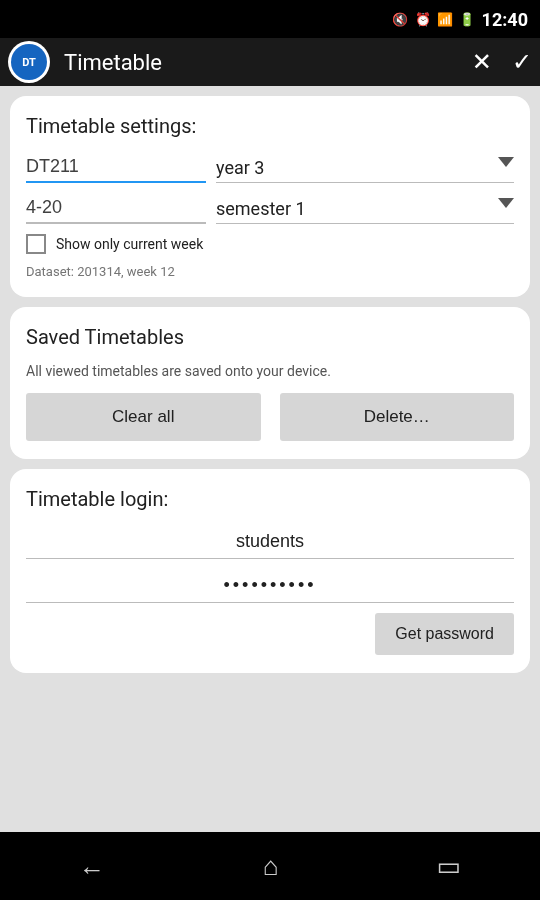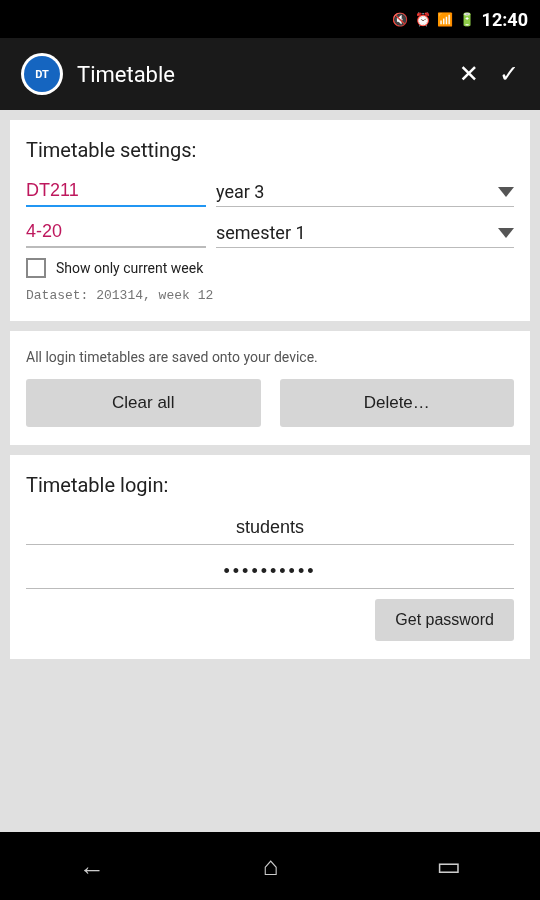--- a/index.html
+++ b/index.html
@@ -35,24 +35,24 @@
       font-weight: bold;
     }
     .status-icon {
       color: #fff;
       font-size: 13px;
     }
 
     
     .action-bar {
       background: #1a1a1a;
-      height: 72px;
-      display: flex;
-      align-items: center;
-      padding: 0 21px;
+      height: 48px;
+      display: flex;
+      align-items: center;
+      padding: 0 8px;
       flex-shrink: 0;
       justify-content: space-between;
     }
     .action-bar-logo {
       width: 42px;
       height: 42px;
       border-radius: 50%;
       background: #fff;
       display: flex;
       align-items: center;
@@ -95,21 +95,21 @@
       overflow-y: auto;
       padding: 10px 10px;
       display: flex;
       flex-direction: column;
       gap: 10px;
     }
 
     
     .card {
       background: #fff;
-      border-radius: 0;
+      border-radius: 16px;
       padding: 18px 16px 18px 16px;
     }
 
     .card-title {
       font-size: 20px;
       font-weight: 400;
       color: #212121;
       margin-bottom: 14px;
     }
 
@@ -121,29 +121,29 @@
       gap: 10px;
     }
     .text-field {
       display: flex;
       flex-direction: column;
     }
     .text-field input {
       border: none;
       border-bottom: 2px solid #2196f3;
       font-size: 18px;
-      color: #be185d;
+      color: #404040;
       padding: 4px 0;
       outline: none;
       background: transparent;
       width: 180px;
     }
     .dropdown-field {
       display: flex;
-      align-items: center;
+      align-items: flex-start;
       flex: 1;
       border-bottom: 1px solid #bbb;
       padding: 4px 0;
       position: relative;
     }
     .dropdown-field span {
       font-size: 18px;
       color: #212121;
       flex: 1;
     }
@@ -172,21 +172,20 @@
       flex-shrink: 0;
     }
     .checkbox-label {
       font-size: 14px;
       color: #212121;
     }
     .dataset-info {
       font-size: 13px;
       color: #757575;
       margin-top: 2px;
-      font-family: Liberation Mono, monospace;
     }
 
     
     .saved-desc {
       font-size: 14px;
       color: #555;
       margin-bottom: 14px;
     }
     .buttons-row {
       display: flex;
@@ -305,21 +304,22 @@
 
     <div class="checkbox-row">
       <div class="checkbox-box"></div>
       <span class="checkbox-label">Show only current week</span>
     </div>
 
     <div class="dataset-info">Dataset: 201314, week 12</div>
   </div>
 
   <div class="card">
-    <div class="saved-desc">All login timetables are saved onto your device.</div>
+    <div class="card-title">Saved Timetables</div>
+    <div class="saved-desc">All viewed timetables are saved onto your device.</div>
     <div class="buttons-row">
       <button class="btn">Clear all</button>
       <button class="btn">Delete…</button>
     </div>
   </div>
 
   <div class="card">
     <div class="card-title">Timetable login:</div>
     <div class="login-field">
       <input type="text" value="students" style="">

